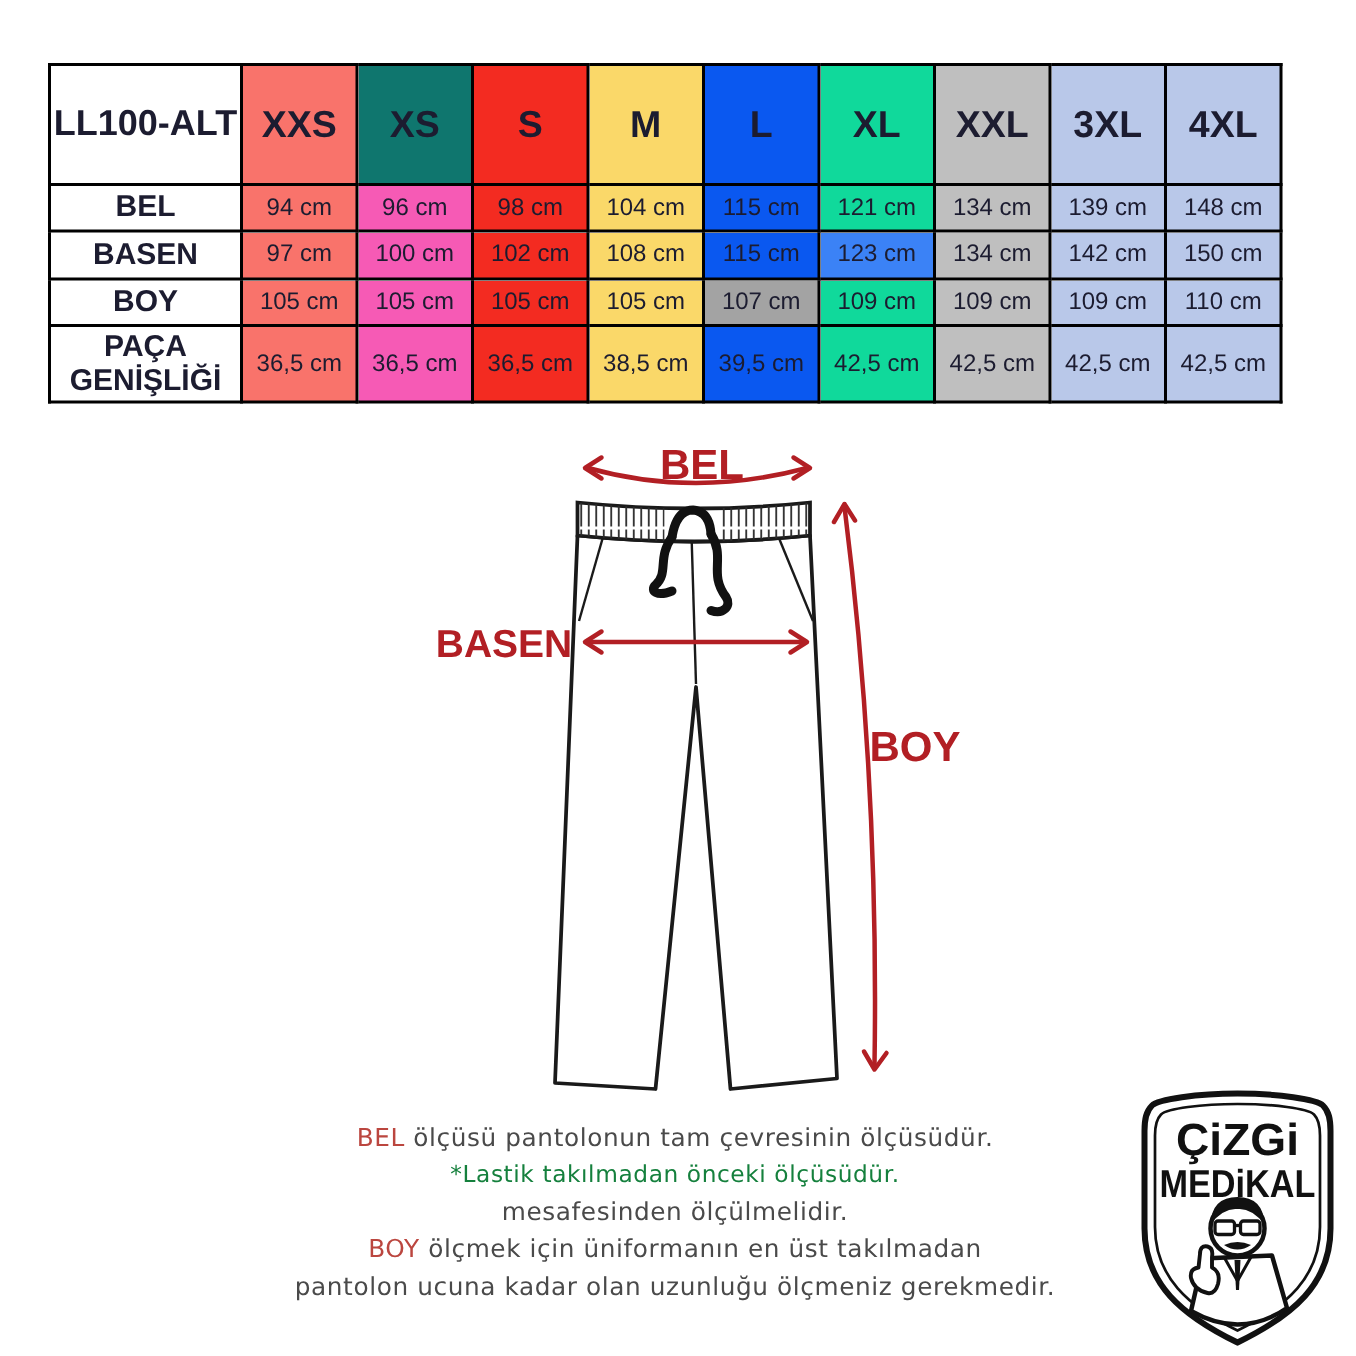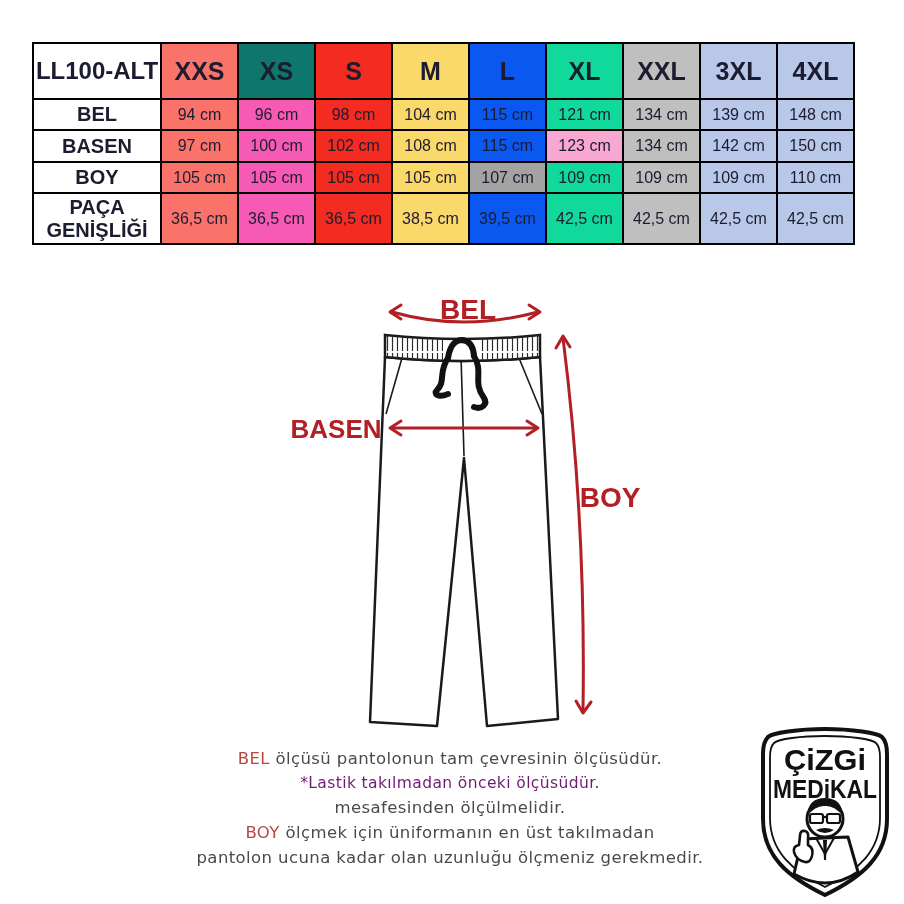--- a/index.html
+++ b/index.html
@@ -12,42 +12,42 @@
   .size-table{
     position:absolute;left:32px;top:42px;border-collapse:collapse;
     table-layout:fixed;
   }
   .size-table td,.size-table th{
     border:2px solid #000;padding:0;text-align:center;vertical-align:middle;
     color:#1c1c30;overflow:hidden;
   }
   .col-prod{width:126px;}
   .col-size{width:75px;}
-  .row-head{height:56px;border-radius:19px;}
+  .row-head{height:80px;border-radius:19px;}
   .row-bel{height:31px;}
   .row-basen{height:32px;}
   .row-boy{height:31px;}
   .row-paca{height:51px;}
   .prod-cell{font-size:24px;font-weight:bold;color:#000;background:#fff;}
   .size-cell{font-size:25px;font-weight:bold;color:#111;}
   .label-cell{font-size:20px;font-weight:bold;color:#000;text-align:left;padding-left:6px;background:#fff;line-height:1.15;}
   .val-cell{font-size:16px;}
 
   
   .diagram{position:absolute;left:270px;top:285px;}
 
   
   .notes{
     position:absolute;left:140px;top:746px;width:620px;text-align:center;
     font-family:"DejaVu Sans", sans-serif;color:#4a4a4a;
   }
   .notes .nline{font-size:16.5px;line-height:25px;letter-spacing:0.4px;}
   .notes .nline-small{font-size:15.5px;line-height:24px;letter-spacing:0.4px;}
   .kw{color:#bb463f;}
-  .teal{color:#701a75;}
+  .teal{color:#15803d;}
 
   
   .logo{position:absolute;left:750px;top:724px;}
 </style>
 </head>
 <body>
 
 <table class="size-table">
   <tbody>
       <tr class="row-head">
@@ -74,21 +74,21 @@
     <td class="val-cell" style="background: rgb(185, 200, 233);">139 cm</td>
     <td class="val-cell" style="background: rgb(185, 200, 233);">148 cm</td>
   </tr>
   <tr class="row-basen">
     <td class="label-cell">BASEN</td>
     <td class="val-cell" style="background: rgb(249, 115, 107);">97 cm</td>
     <td class="val-cell" style="background: rgb(246, 90, 181);">100 cm</td>
     <td class="val-cell" style="background: rgb(243, 43, 33);">102 cm</td>
     <td class="val-cell" style="background: rgb(250, 216, 105);">108 cm</td>
     <td class="val-cell" style="background: rgb(10, 88, 240);">115 cm</td>
-    <td class="val-cell" style="background: #f9a8d4;">123 cm</td>
+    <td class="val-cell" style="background: #3b82f6;">123 cm</td>
     <td class="val-cell" style="background: rgb(191, 191, 191);">134 cm</td>
     <td class="val-cell" style="background: rgb(185, 200, 233); margin-left: 40px;">142 cm</td>
     <td class="val-cell" style="background: rgb(185, 200, 233);">150 cm</td>
   </tr>
   <tr class="row-boy">
     <td class="label-cell">BOY</td>
     <td class="val-cell" style="background: rgb(249, 115, 107);">105 cm</td>
     <td class="val-cell" style="background: rgb(246, 90, 181);">105 cm</td>
     <td class="val-cell" style="background: rgb(243, 43, 33);">105 cm</td>
     <td class="val-cell" style="background: rgb(250, 216, 105);">105 cm</td>

